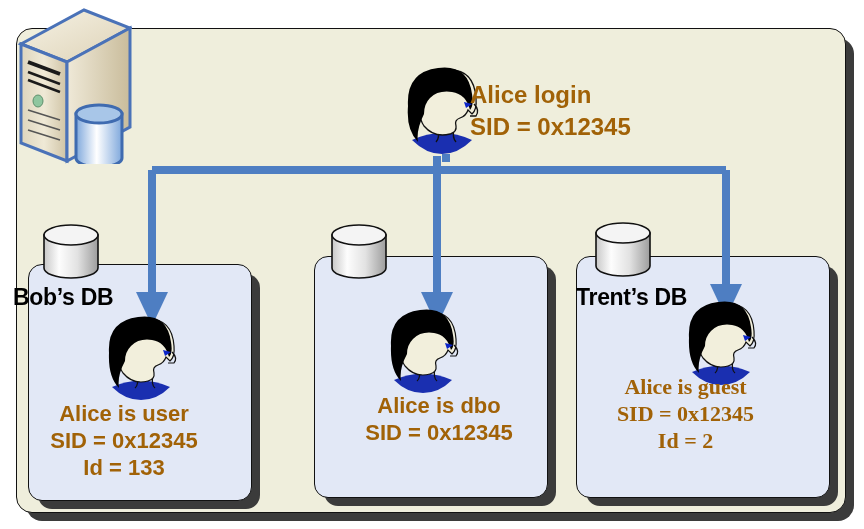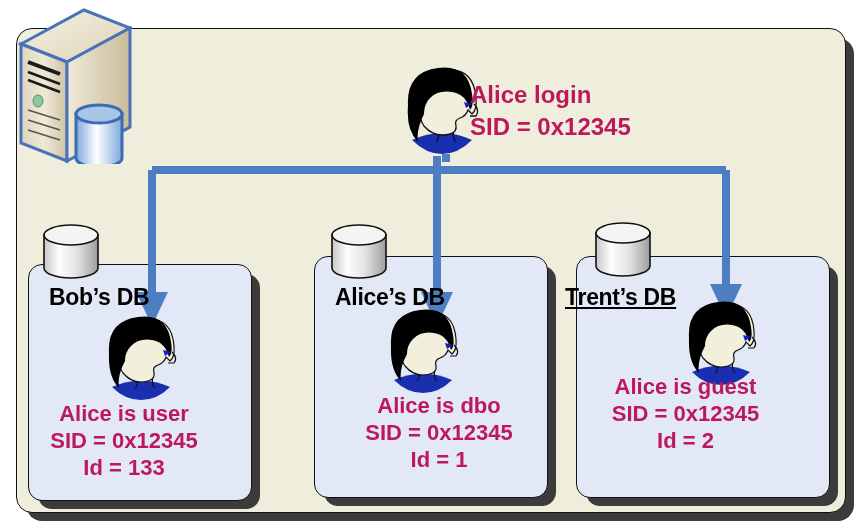--- a/index.html
+++ b/index.html
@@ -31,39 +31,39 @@
   .box3s{left:586px;top:266px;width:252px;height:240px;}
 
   
   .cyl{position:absolute;width:62px;height:56px;}
   .cyl1{left:40px;top:224px;}
   .cyl2{left:328px;top:224px;}
   .cyl3{left:592px;top:222px;}
 
   
   .dblabel{position:absolute;font-size:23px;font-weight:bold;color:#000;
-           white-space:nowrap;letter-spacing:-0.3px;margin-left:36px;}
+           white-space:nowrap;letter-spacing:-0.3px;}
   .lab1{left:13px;top:284px;}
   .lab2{left:299px;top:284px;}
-  .lab3{left:529px;top:284px;text-decoration:underline;}
+  .lab3{left:576px;top:284px;}
 
   
   .head{position:absolute;}
   .head-top{left:398px;top:66px;width:88px;height:96px;}
   .head1{left:100px;top:315px;width:84px;height:92px;}
   .head2{left:382px;top:308px;width:84px;height:92px;}
   .head3{left:680px;top:300px;width:84px;height:92px;}
 
   
   .tblock{position:absolute;text-align:center;font-size:22px;font-weight:bold;
-          color:#be185d;line-height:27px;white-space:nowrap;}
+          color:#a16207;line-height:27px;white-space:nowrap;}
   .t-top{left:470px;top:79px;text-align:left;line-height:32px;font-size:24px;}
   .t1{left:28px;top:400px;width:192px;}
   .t2{left:314px;top:392px;width:250px;}
-  .t3{left:576px;top:373px;width:219px;}
+  .t3{left:576px;top:373px;width:219px;font-family:Liberation Serif, serif;}
   .tline{display:block;}
 </style>
 </head>
 <body>
 
 <div id="stage">
 
   <div class="panel-shadow"></div>
   <div class="panel"></div>
 
@@ -144,21 +144,20 @@
   <svg class="cyl cyl2" viewBox="0 0 62 56">
     <path d="M4 11 v33 a27 10 0 0 0 54 0 v-33 z" fill="url(#gcyl)" stroke="#111" stroke-width="1.6"></path>
     <ellipse cx="31" cy="11" rx="27" ry="10" fill="#f4f4f4" stroke="#111" stroke-width="1.6"></ellipse>
   </svg>
   <svg class="cyl cyl3" viewBox="0 0 62 56">
     <path d="M4 11 v33 a27 10 0 0 0 54 0 v-33 z" fill="url(#gcyl)" stroke="#111" stroke-width="1.6"></path>
     <ellipse cx="31" cy="11" rx="27" ry="10" fill="#f4f4f4" stroke="#111" stroke-width="1.6"></ellipse>
   </svg>
 
   <div class="dblabel lab1">Bob’s DB</div>
-  <div class="dblabel lab2">Alice’s DB</div>
   <div class="dblabel lab3">Trent’s DB</div>
 
   <svg class="head head-top" viewBox="0 0 88 96">
     <g>
       <path d="M44 88 L44 96 L52 96 L52 88 Z" fill="#4e7ec2"></path>
       <path d="M14 74 q30 -14 60 0 q-14 14 -30 14 q-16 0 -30 -14 Z" fill="#1a2fb0"></path>
       <path d="M40 62 q2 10 -2 14 M56 62 q-2 10 2 14" stroke="#111" stroke-width="1.4" fill="none"></path>
       <path d="M24 30 q4 -26 28 -26 q24 0 26 28 q1 12 -4 16 l-4 -4 q-2 6 -8 8 q-6 2 -4 8 q1 6 -6 8 q-16 4 -26 -8 q-8 -12 -2 -30 Z" fill="#f2efdc" stroke="#111" stroke-width="1.3"></path>
       <path d="M10 40 q-2 -34 30 -38 q30 -4 34 26 q2 12 -2 16 q-4 -16 -18 -18 q-14 -2 -22 6 q-6 6 -6 16 q-8 16 -6 28 q-12 -12 -10 -36 Z" fill="#000000"></path>
       <path d="M66 36 l8 2 l-6 4 Z" fill="#0b24c8"></path>
@@ -198,21 +197,20 @@
 
   <div class="tblock t1">
     <span class="tline">Alice is user</span>
     <span class="tline">SID = 0x12345</span>
     <span class="tline">Id = 133</span>
   </div>
 
   <div class="tblock t2">
     <span class="tline">Alice is dbo</span>
     <span class="tline">SID = 0x12345</span>
-    <span class="tline">Id = 1</span>
   </div>
 
   <div class="tblock t3">
     <span class="tline">Alice is guest</span>
     <span class="tline">SID = 0x12345</span>
     <span class="tline">Id = 2</span>
   </div>
 
 </div>
 

